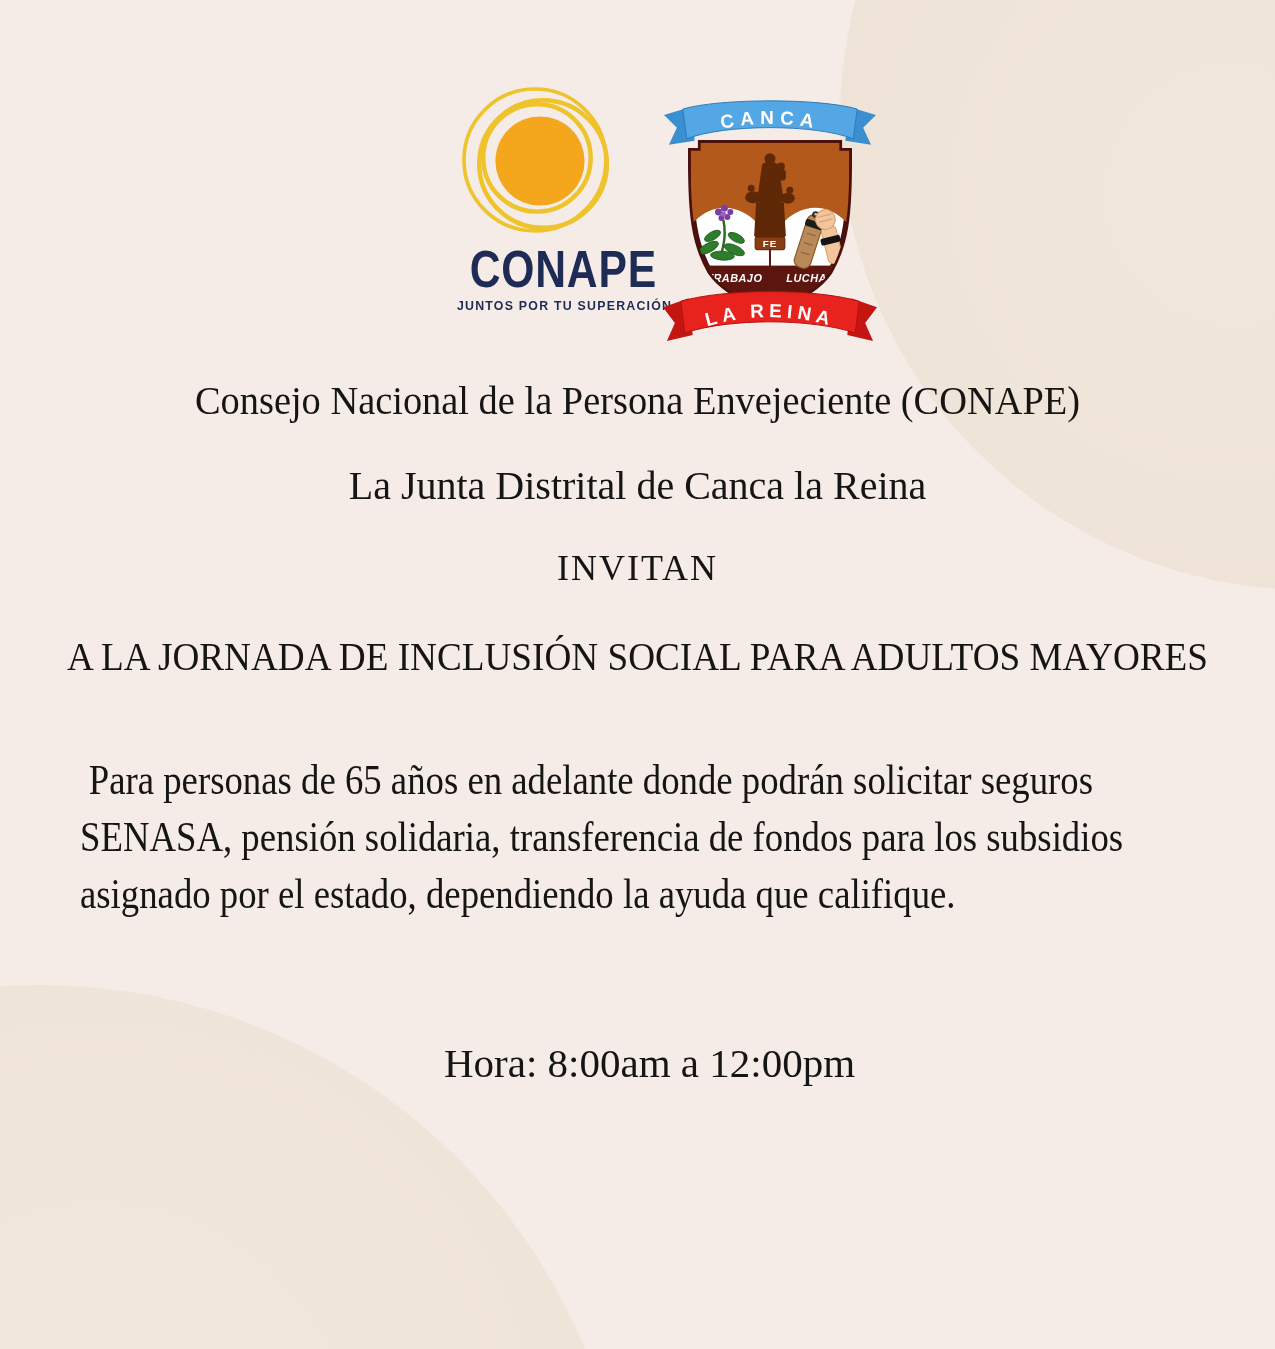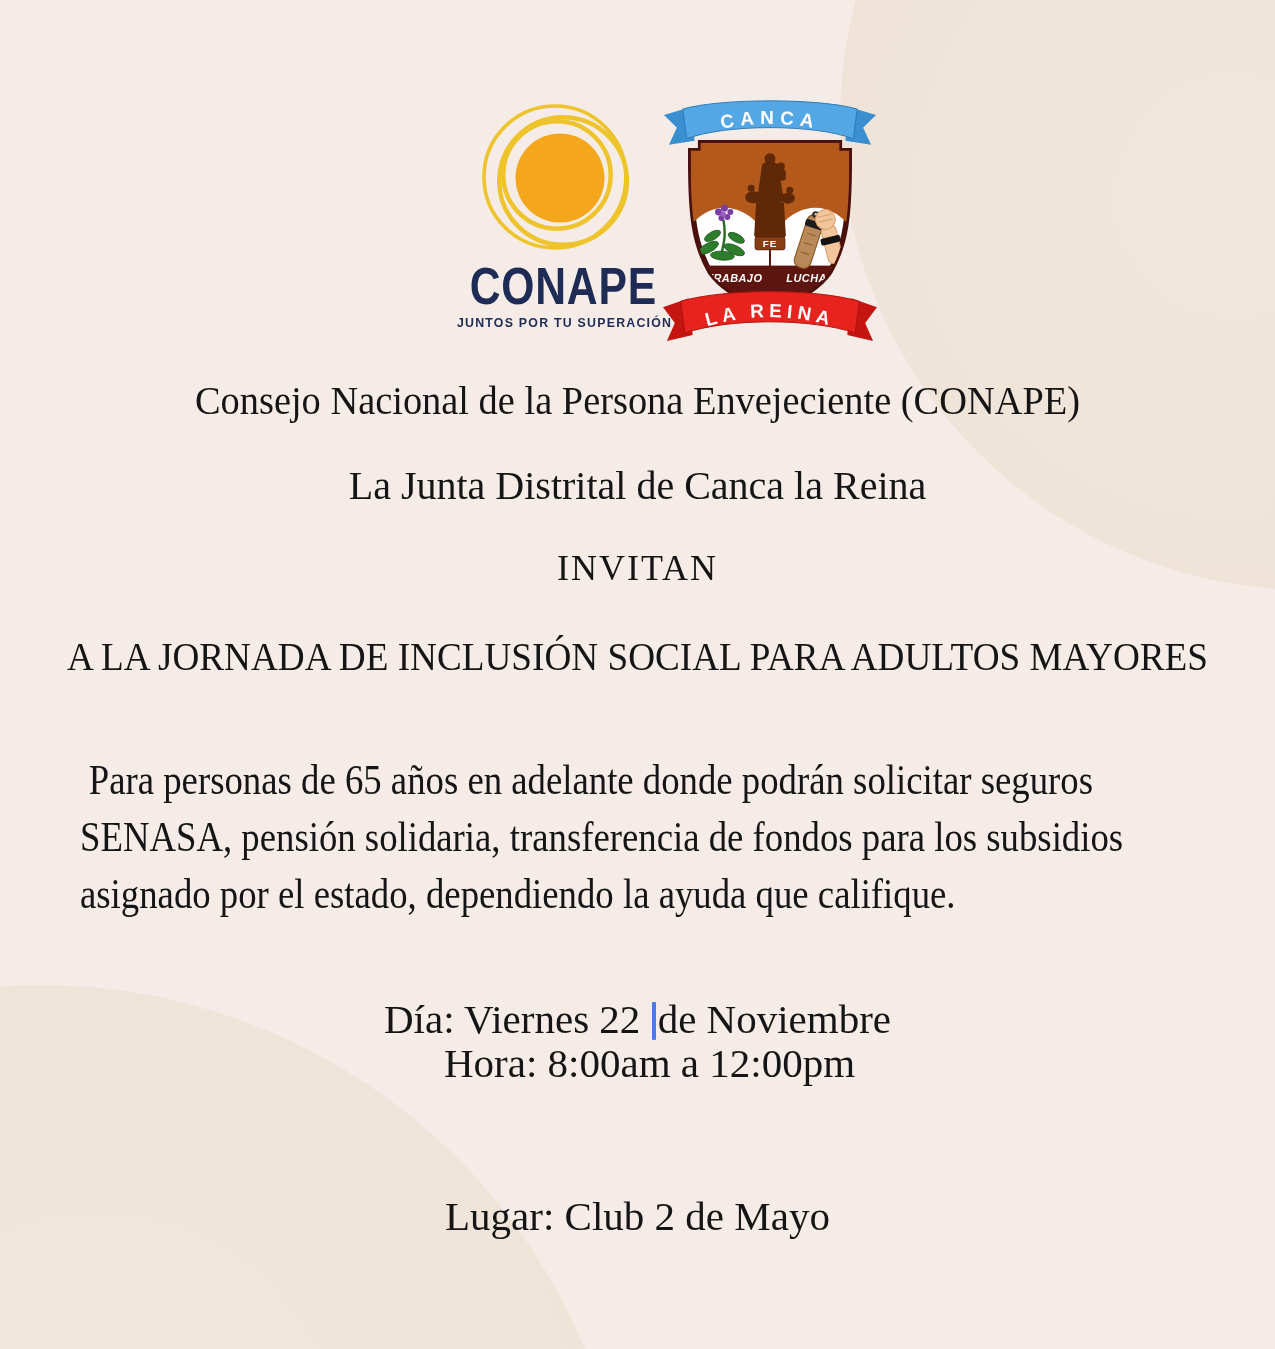--- a/index.html
+++ b/index.html
@@ -17,21 +17,21 @@
     opacity:.62;
   }
   .wm-bl{
     width:1180px;height:1180px;left:-550px;top:985px;
     background:radial-gradient(circle at 55% 40%, #f0e5d8 0%, #ecdfcf 50%, #e8d8c6 80%, #eaddcc 100%);
     opacity:.6;
   }
   .layer{position:absolute;left:0;top:0;width:100%;height:100%;}
 
   
-  .conape-logo{position:absolute;left:452px;top:104px;width:196px;text-align:right;}
+  .conape-logo{position:absolute;left:452px;top:87px;width:196px;text-align:left;}
   .conape-word{
     font-family:"Liberation Sans", sans-serif;font-weight:bold;
     font-size:52px;line-height:52px;letter-spacing:1px;color:#1d2b55;
     transform:scaleX(.82);transform-origin:center;
   }
   .conape-tag{
     font-family:"Liberation Sans", sans-serif;font-weight:bold;
     font-size:13px;letter-spacing:1.3px;color:#1d2b55;margin-top:3px;
     transform:scaleX(.95);transform-origin:center;white-space:nowrap;
   }
@@ -187,17 +187,15 @@
 
   <div class="center-line invitan">INVITAN</div>
   <div class="center-line jornada">A LA JORNADA DE INCLUSIÓN SOCIAL PARA ADULTOS MAYORES</div>
 
   <div class="paragraph">
     <div class="para-line">Para personas de 65 años en adelante donde podrán solicitar seguros</div>
     <div class="para-line">SENASA, pensión solidaria, transferencia de fondos para los subsidios</div>
     <div class="para-line">asignado por el estado, dependiendo la ayuda que califique.</div>
   </div>
 
-  <div class="detail detail-day"><span>Día: Viernes 22 </span><span class="caret"></span><span>de Noviembre</span></div>
   <div class="detail detail-time">Hora: 8:00am a 12:00pm</div>
-  <div class="detail detail-place">Lugar: Club 2 de Mayo</div>
 
 </div>
 
 </body></html>

